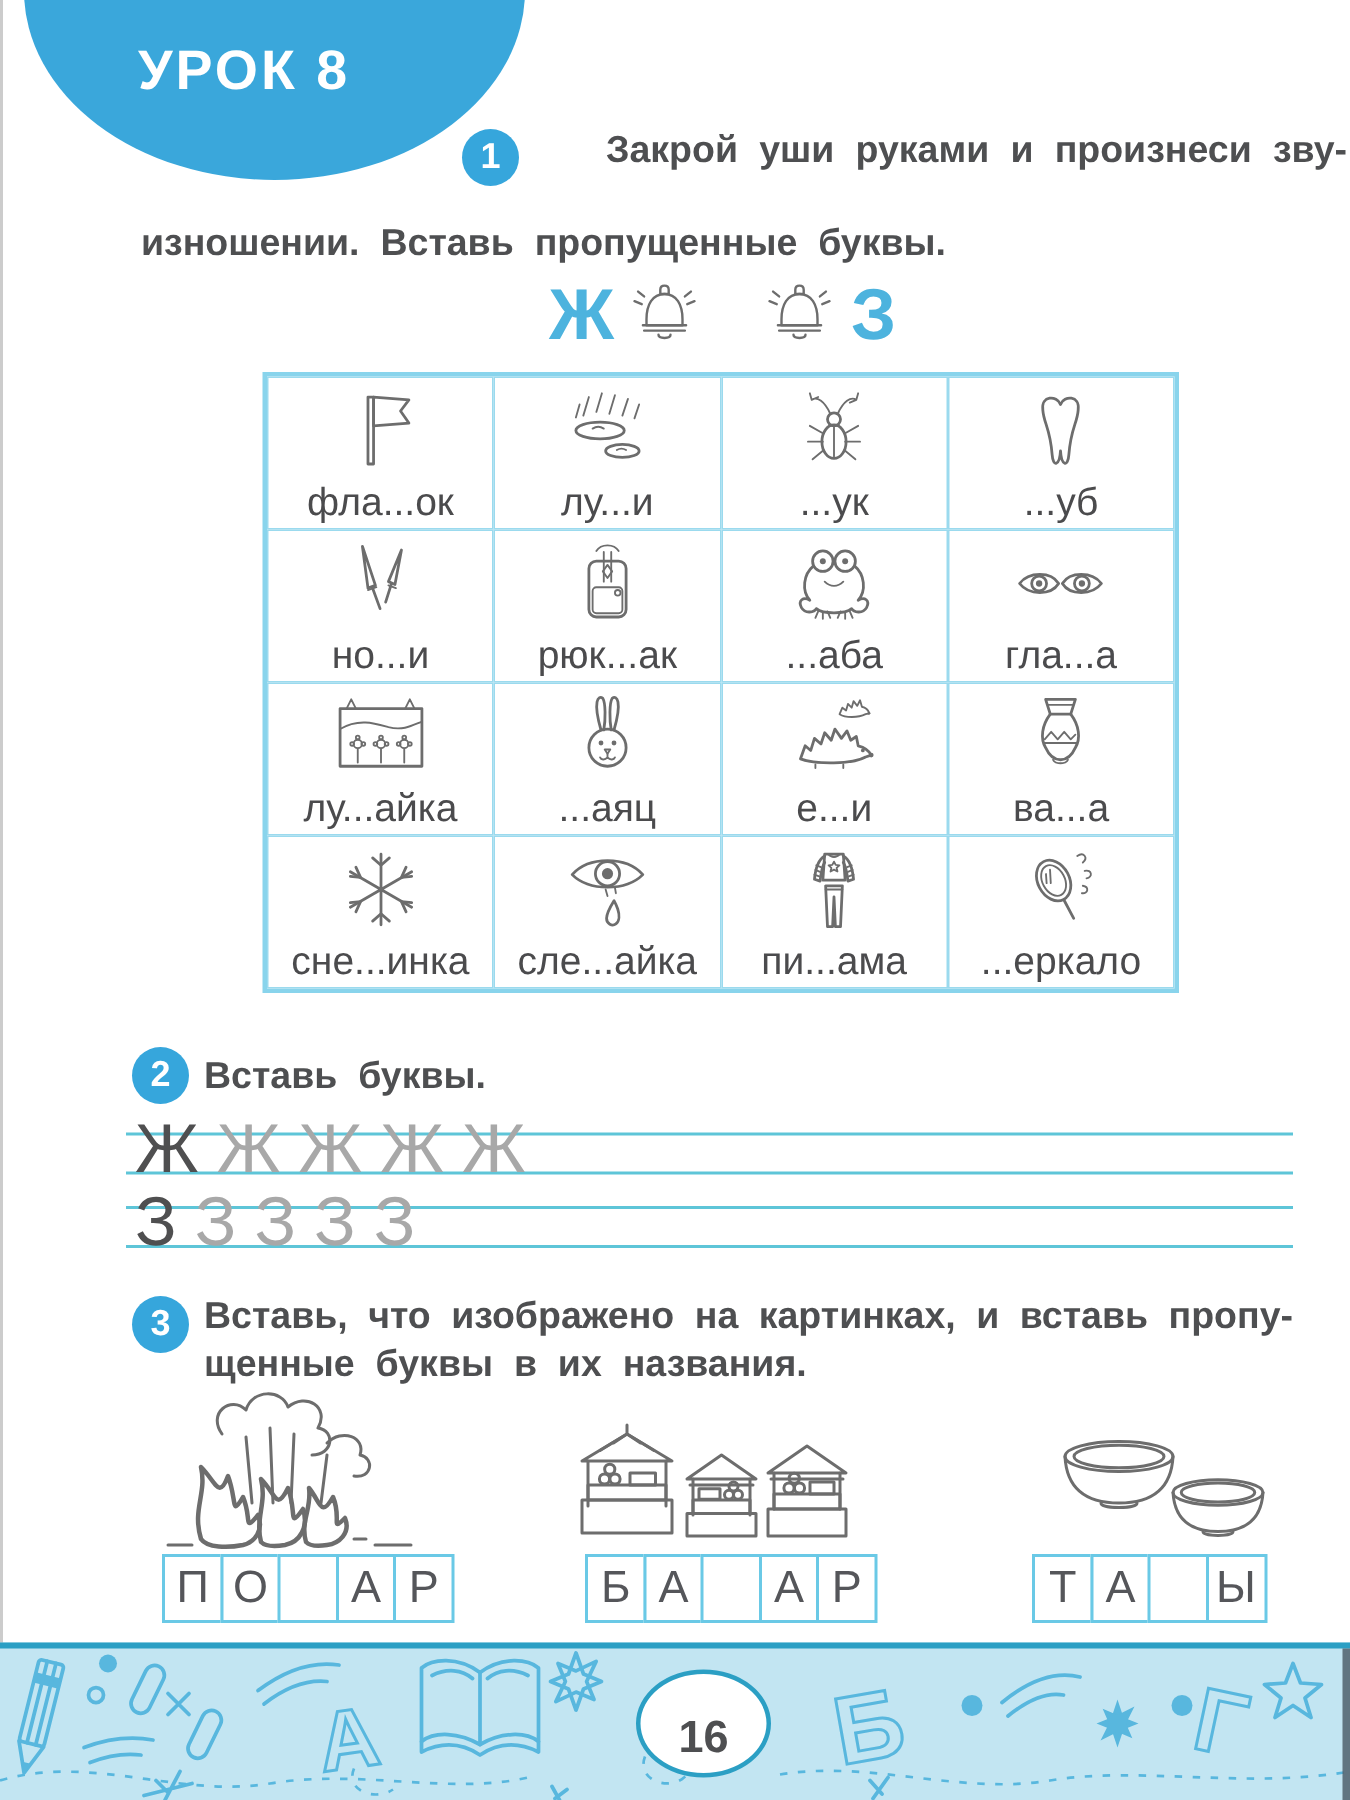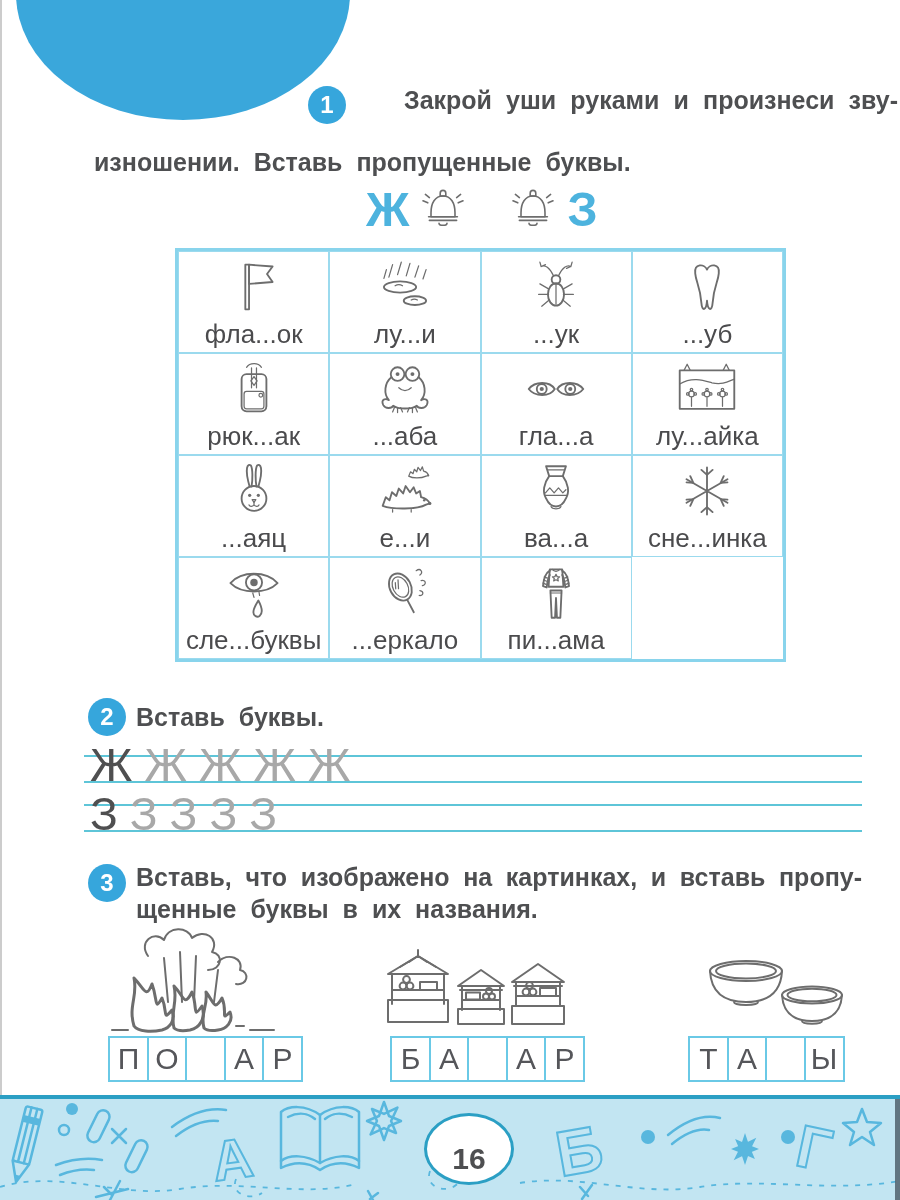--- a/index.html
+++ b/index.html
@@ -63,20 +63,21 @@
   .pagenum{font-size:30px;font-weight:bold;color:#4e4f51;margin-top:20px;}
   .fedge{position:absolute;right:0;top:0;width:5px;height:100%;background:#50626d;opacity:.85;}
 </style>
 </head>
 <body>
 
 <div class="page">
   <div class="edge"></div>
 
   <div class="blob"></div>
+  <div class="lesson-title">УРОК 8</div>
 
   <div class="ncirc" style="left:308px;top:86px;">
     <span>1</span>
   </div>
   <div class="tline tjust" style="left:368px;top:85px;width:494px;margin-left:36px;">Закрой уши руками и произнеси зву-</div>
   <div class="tline wsp" style="left:94px;top:147px;">изношении. Вставь пропущенные буквы.</div>
 
   <div class="phonics">
     <span class="bigletter">Ж</span>
     <span>
@@ -140,20 +141,33 @@
         <svg viewBox="0 0 100 100">
             <path class="ink" d="M31,28 C29,12 46,12 50,22 C54,12 71,12 69,28 C68,42 61,48 59,76 C58,90 51,88 50,72 C49,88 42,90 41,76 C39,48 32,42 31,28 Z"></path>
           </svg>
       </div>
       <div class="cword">...уб</div>
     </div>
 
     <div class="cell">
       <div class="cicon">
         <svg viewBox="0 0 100 100">
+            <path class="ink" d="M30,10 L44,52 L36,55 Z"></path>
+            <path class="ink" stroke-width="7" d="M41,55 L49,77"></path>
+            <path class="inkt" d="M36,57 l9,-3"></path>
+            <path class="ink" d="M72,14 L58,48 L65,51 Z"></path>
+            <path class="ink" stroke-width="7" d="M61,51 L55,70"></path>
+            <path class="inkt" d="M58,52 l8,3"></path>
+          </svg>
+      </div>
+      <div class="cword">но...и</div>
+    </div>
+    <div class="cell">
+      <div class="cicon">
+        <svg viewBox="0 0 100 100">
             <rect class="ink" x="30" y="26" width="40" height="60" rx="8"></rect>
             <path class="inkt" d="M38,15 C43,7 57,7 62,15"></path>
             <rect class="inkt" x="34" y="54" width="32" height="28" rx="4"></rect>
             <path class="inkt" d="M46,16 v32 M54,16 v32"></path>
             <path class="inkt" d="M50,30 l5,7 l-5,7 l-5,-7 Z"></path>
             <circle class="inkt" cx="61" cy="60" r="3"></circle>
           </svg>
       </div>
       <div class="cword">рюк...ак</div>
     </div>
@@ -267,50 +281,50 @@
     <div class="cell">
       <div class="cicon">
         <svg viewBox="0 0 100 100">
             <path class="ink" d="M12,34 C30,14 70,14 88,34 C70,52 30,52 12,34 Z"></path>
             <circle class="ink" cx="50" cy="33" r="13"></circle>
             <circle class="inkf" cx="50" cy="33" r="6"></circle>
             <path class="inkt" d="M48,50 l2,7 M58,48 l1,6"></path>
             <path class="ink" d="M57,62 C57,62 49,75 49,81 C49,87 55,90 59,87 C63,84 63,77 61,71 C59.5,66.5 57,62 57,62 Z"></path>
           </svg>
       </div>
-      <div class="cword">сле...буквы</div>
-    </div>
-    <div class="cell">
-      <div class="cicon">
-        <svg viewBox="0 0 100 100">
-            <g transform="rotate(-28 50 50)">
-              <ellipse class="ink" cx="48" cy="38" rx="17" ry="23"></ellipse>
-              <ellipse class="inkt" cx="48" cy="38" rx="12" ry="17.5"></ellipse>
-              <path class="ink" stroke-width="6" d="M48,62 L48,84"></path>
-              <path class="inkt" d="M44,28 l-4,9 M50,26 l-6,13"></path>
-            </g>
-            <path class="inkt" d="M68,14 c7,-5 12,2 6,7 M76,30 c8,-2 9,7 2,8 M74,46 c7,1 6,9 -1,8"></path>
-          </svg>
-      </div>
-      <div class="cword">...еркало</div>
+      <div class="cword">сле...айка</div>
     </div>
     <div class="cell">
       <div class="cicon">
         <svg viewBox="0 0 100 100">
             <path class="ink" d="M40,12 L60,12 L62,40 L38,40 Z"></path>
             <path class="inkt" d="M44,12 C47,16 53,16 56,12"></path>
             <path class="ink" d="M40,14 C33,18 30,28 29,39 L35,41 C36,32 38,24 40,21"></path>
             <path class="ink" d="M60,14 C67,18 70,28 71,39 L65,41 C64,32 62,24 60,21"></path>
             <path class="inkt" d="M31,24 l5,2 M30,29 l5,2 M29,34 l5,2 M69,24 l-5,2 M70,29 l-5,2 M71,34 l-5,2"></path>
             <path class="inkt" d="M50,20 l1.8,3.6 4,.4 -3,2.7 .9,3.9 -3.7,-2 -3.7,2 .9,-3.9 -3,-2.7 4,-.4 Z"></path>
             <path class="ink" d="M41,46 H59 L57,90 H51.5 L50,58 L48.5,90 H43 Z"></path>
             <path class="inkt" d="M41,50 h18"></path>
           </svg>
       </div>
       <div class="cword">пи...ама</div>
+    </div>
+    <div class="cell">
+      <div class="cicon">
+        <svg viewBox="0 0 100 100">
+            <g transform="rotate(-28 50 50)">
+              <ellipse class="ink" cx="48" cy="38" rx="17" ry="23"></ellipse>
+              <ellipse class="inkt" cx="48" cy="38" rx="12" ry="17.5"></ellipse>
+              <path class="ink" stroke-width="6" d="M48,62 L48,84"></path>
+              <path class="inkt" d="M44,28 l-4,9 M50,26 l-6,13"></path>
+            </g>
+            <path class="inkt" d="M68,14 c7,-5 12,2 6,7 M76,30 c8,-2 9,7 2,8 M74,46 c7,1 6,9 -1,8"></path>
+          </svg>
+      </div>
+      <div class="cword">...еркало</div>
     </div>
   </div>
 
   <div class="ncirc" style="left:88px;top:698px;">
     <span>2</span>
   </div>
   <div class="tline wsp" style="left:136px;top:702px;">Вставь буквы.</div>
 
   <div class="rule" style="top:755px;"></div>
   <div class="tracerow" style="top:741px;">

